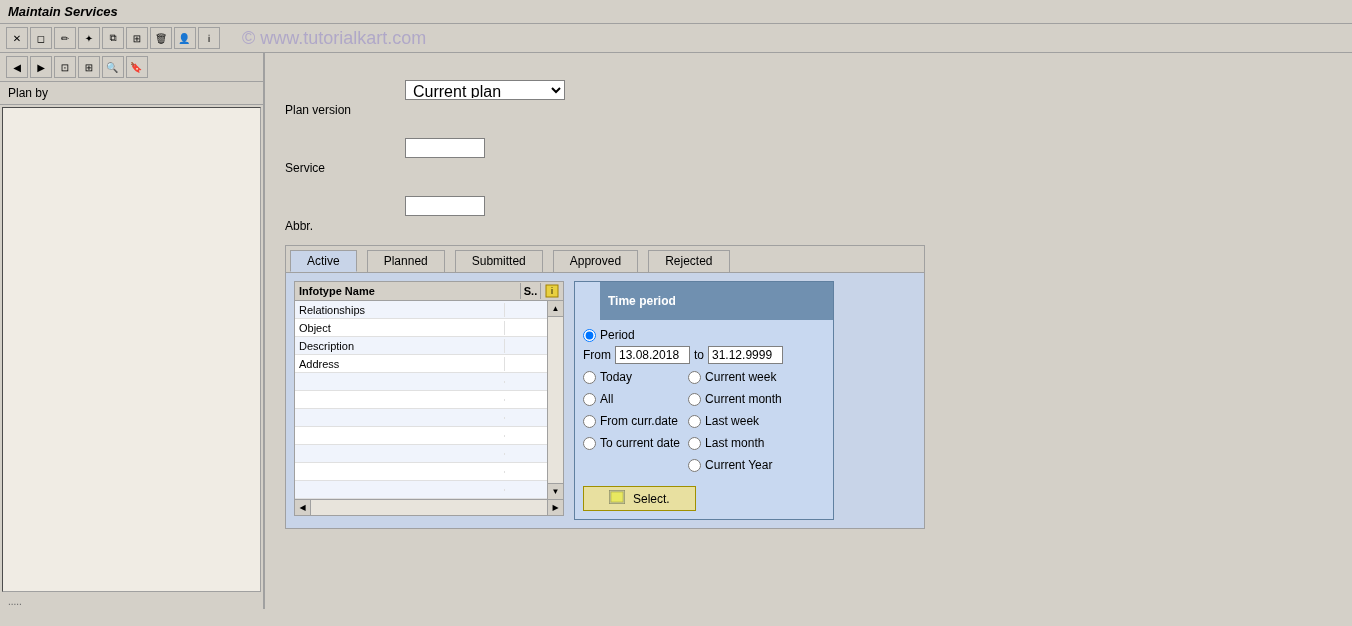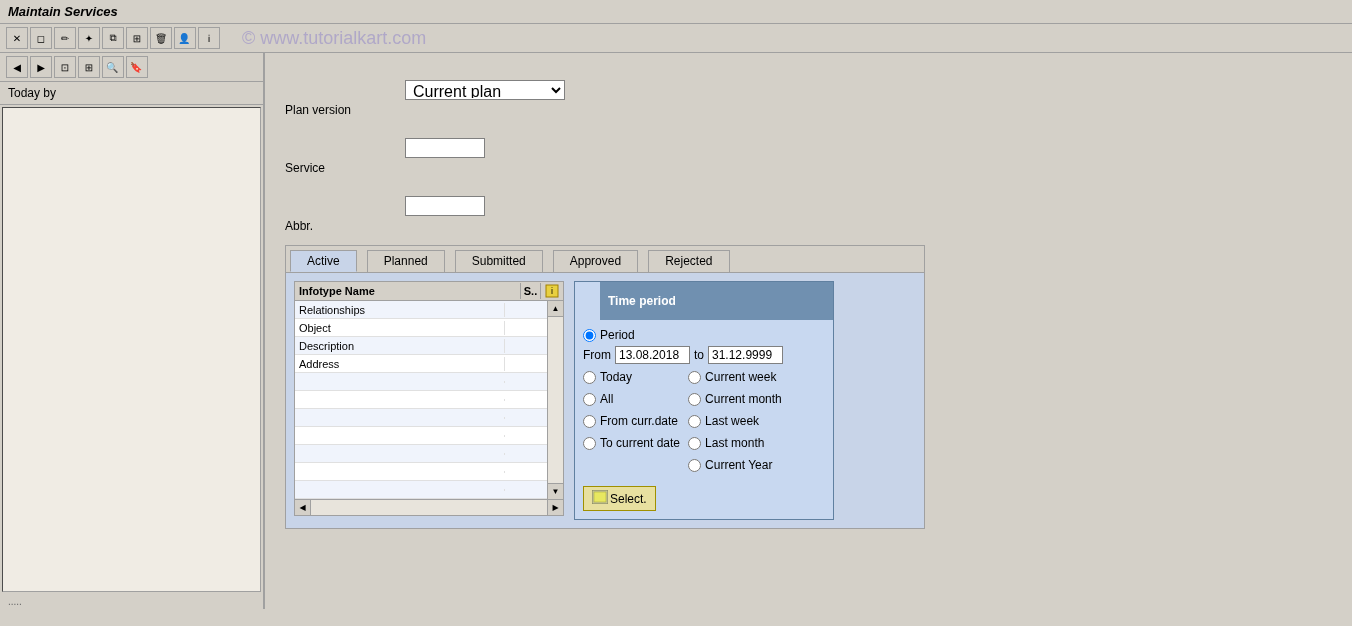--- a/index.html
+++ b/index.html
@@ -316,25 +316,25 @@
 
     .radio-col {
       display: flex;
       flex-direction: column;
       gap: 4px;
     }
 
     .select-btn {
       display: flex;
       align-items: center;
-      gap: 2px;
+      gap: 8px;
       margin-top: 10px;
       background: #e8e0a0;
       border: 1px solid #a09000;
-      padding: 3px 8px;
+      padding: 3px 25px;
       cursor: pointer;
       font-size: 12px;
       width: fit-content;
     }
   </style>
 </head>
 <body>
 
 <div class="title-bar">
   <span>Maintain Services</span>
@@ -358,21 +358,21 @@
   <div class="left-panel">
     <div class="nav-toolbar">
       <button class="toolbar-btn">◀</button>
       <button class="toolbar-btn">▶</button>
       <button class="toolbar-btn">⊡</button>
       <button class="toolbar-btn">⊞</button>
       <button class="toolbar-btn">🔍</button>
       <button class="toolbar-btn">🔖</button>
     </div>
     <div class="find-by-bar">
-      <span class="find-by-label">Today by</span>
+      <span class="find-by-label">Plan by</span>
     </div>
     <div class="left-panel-body"></div>
     <div class="left-panel-dots">.....</div>
   </div>
 
   <div class="right-panel">
 
     <div class="form-section">
       <div class="form-row">
         <span class="form-label">Plan version</span>

